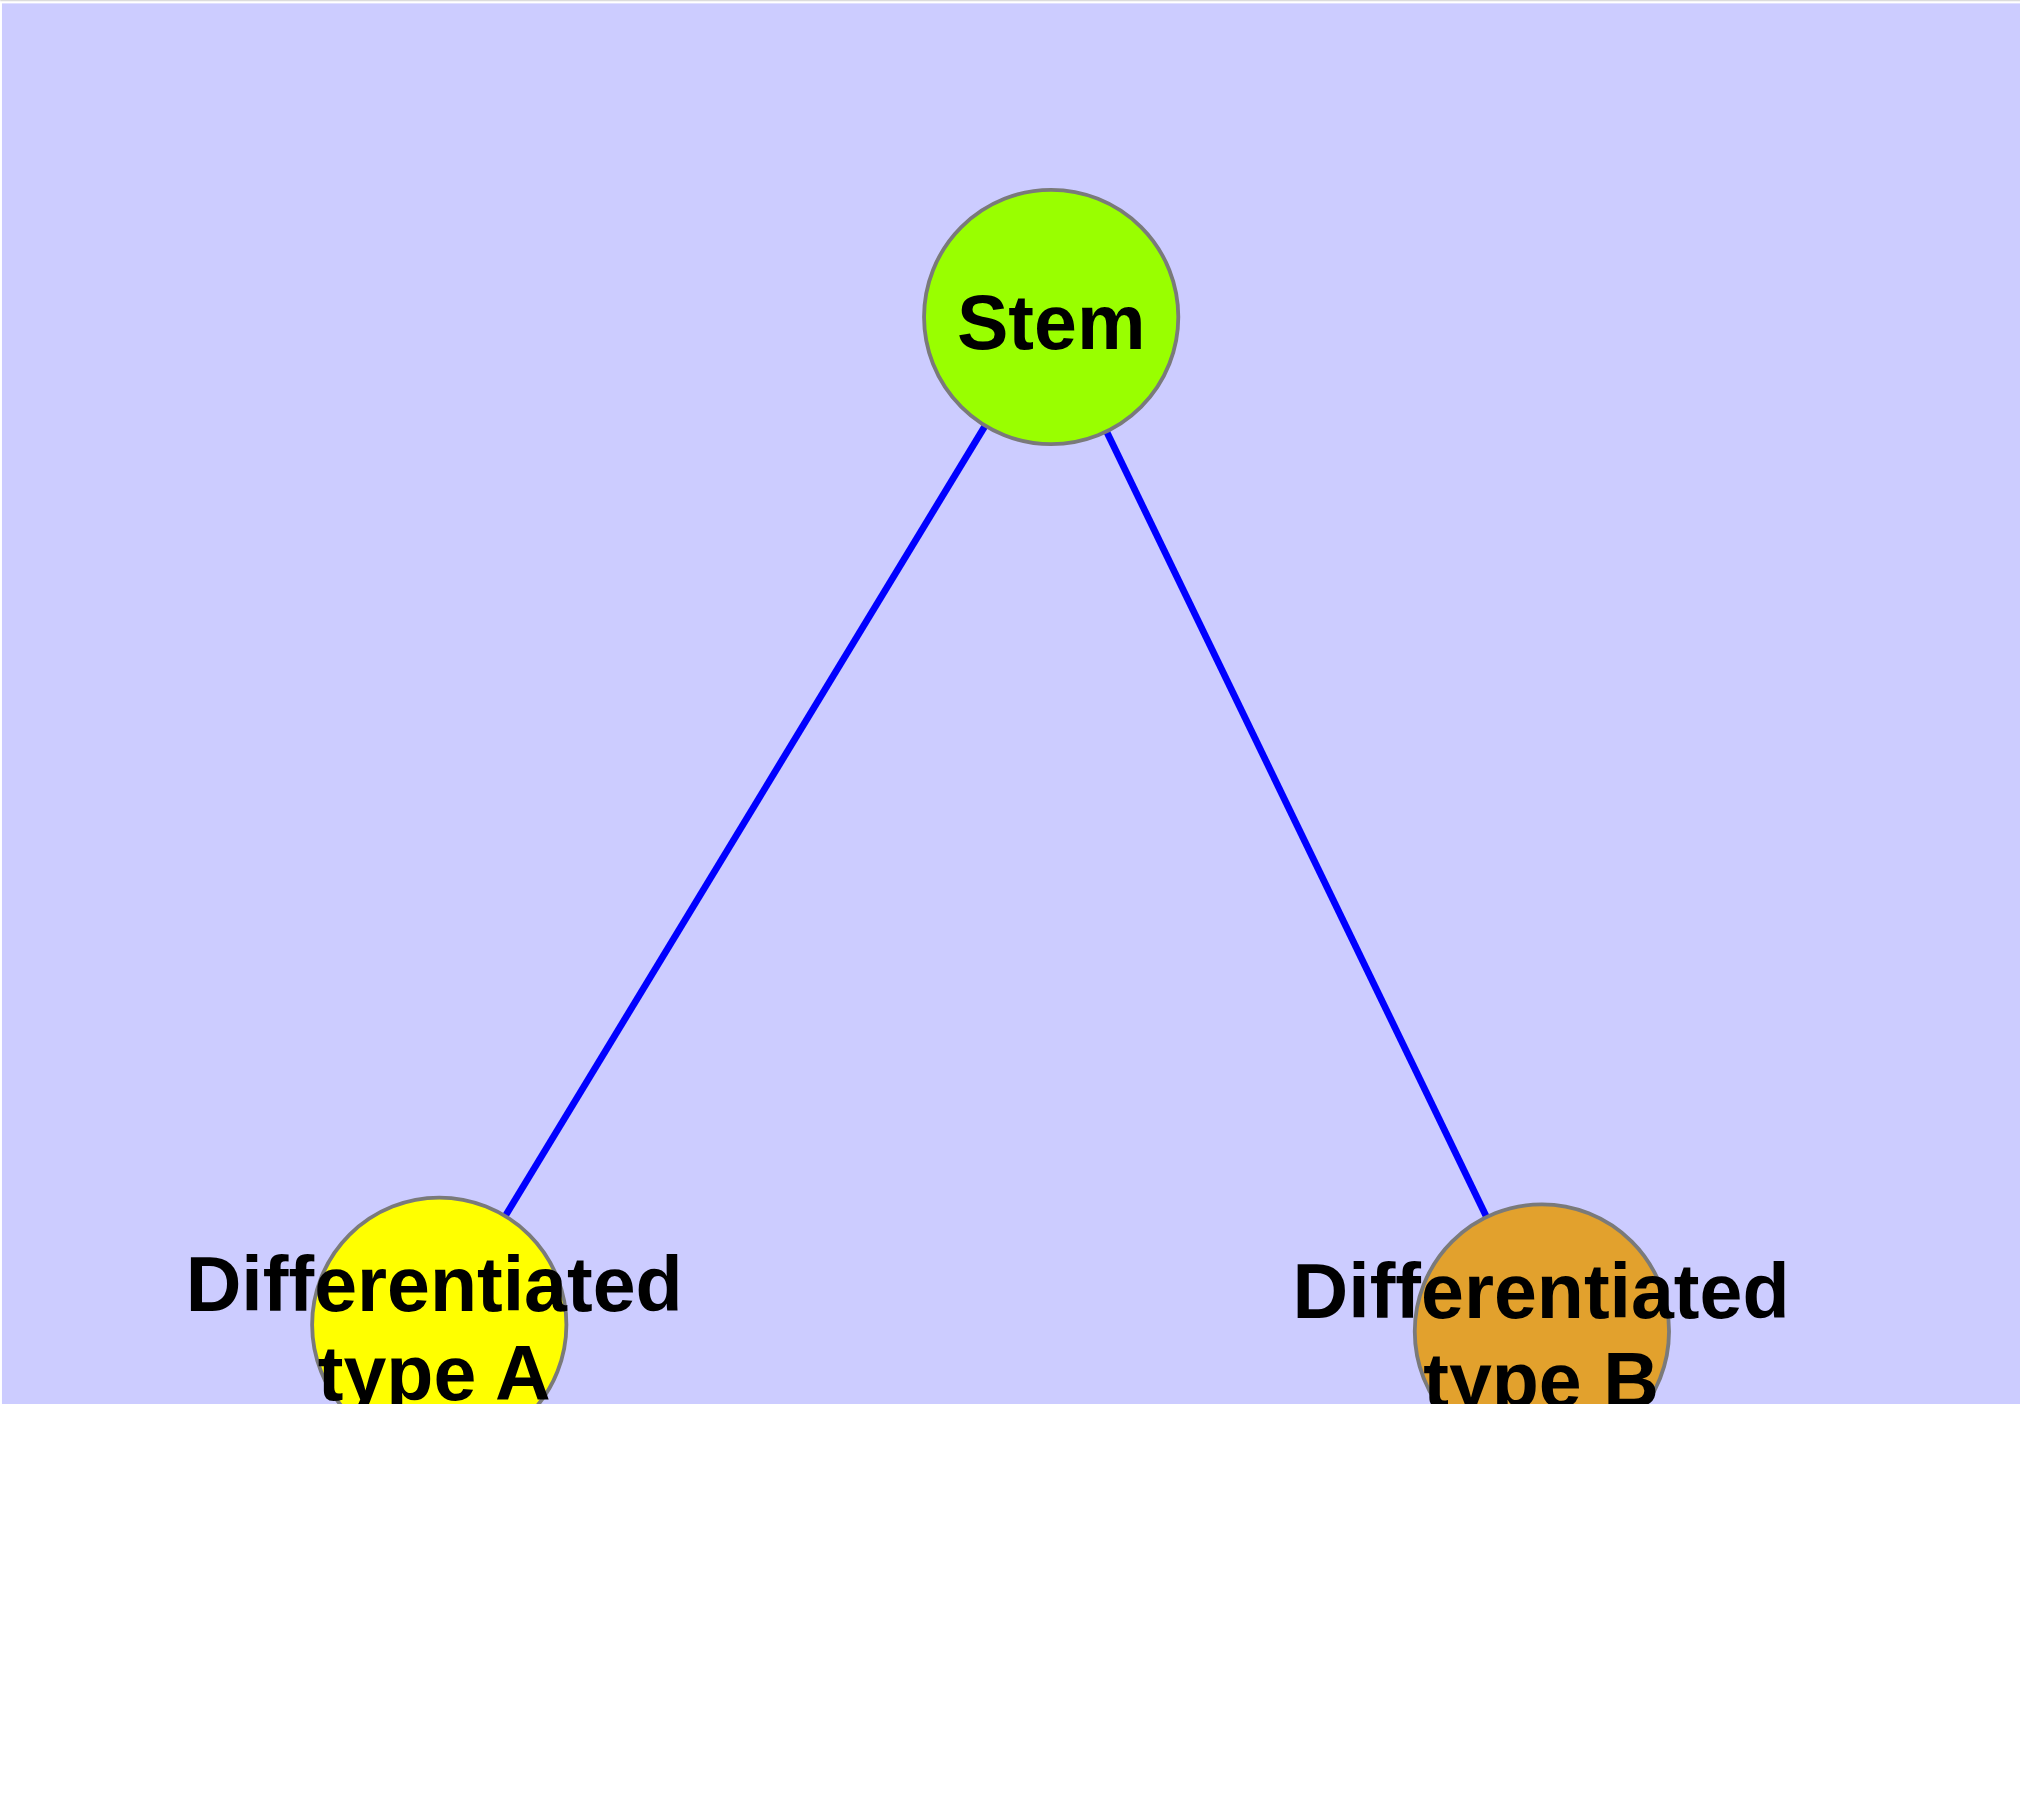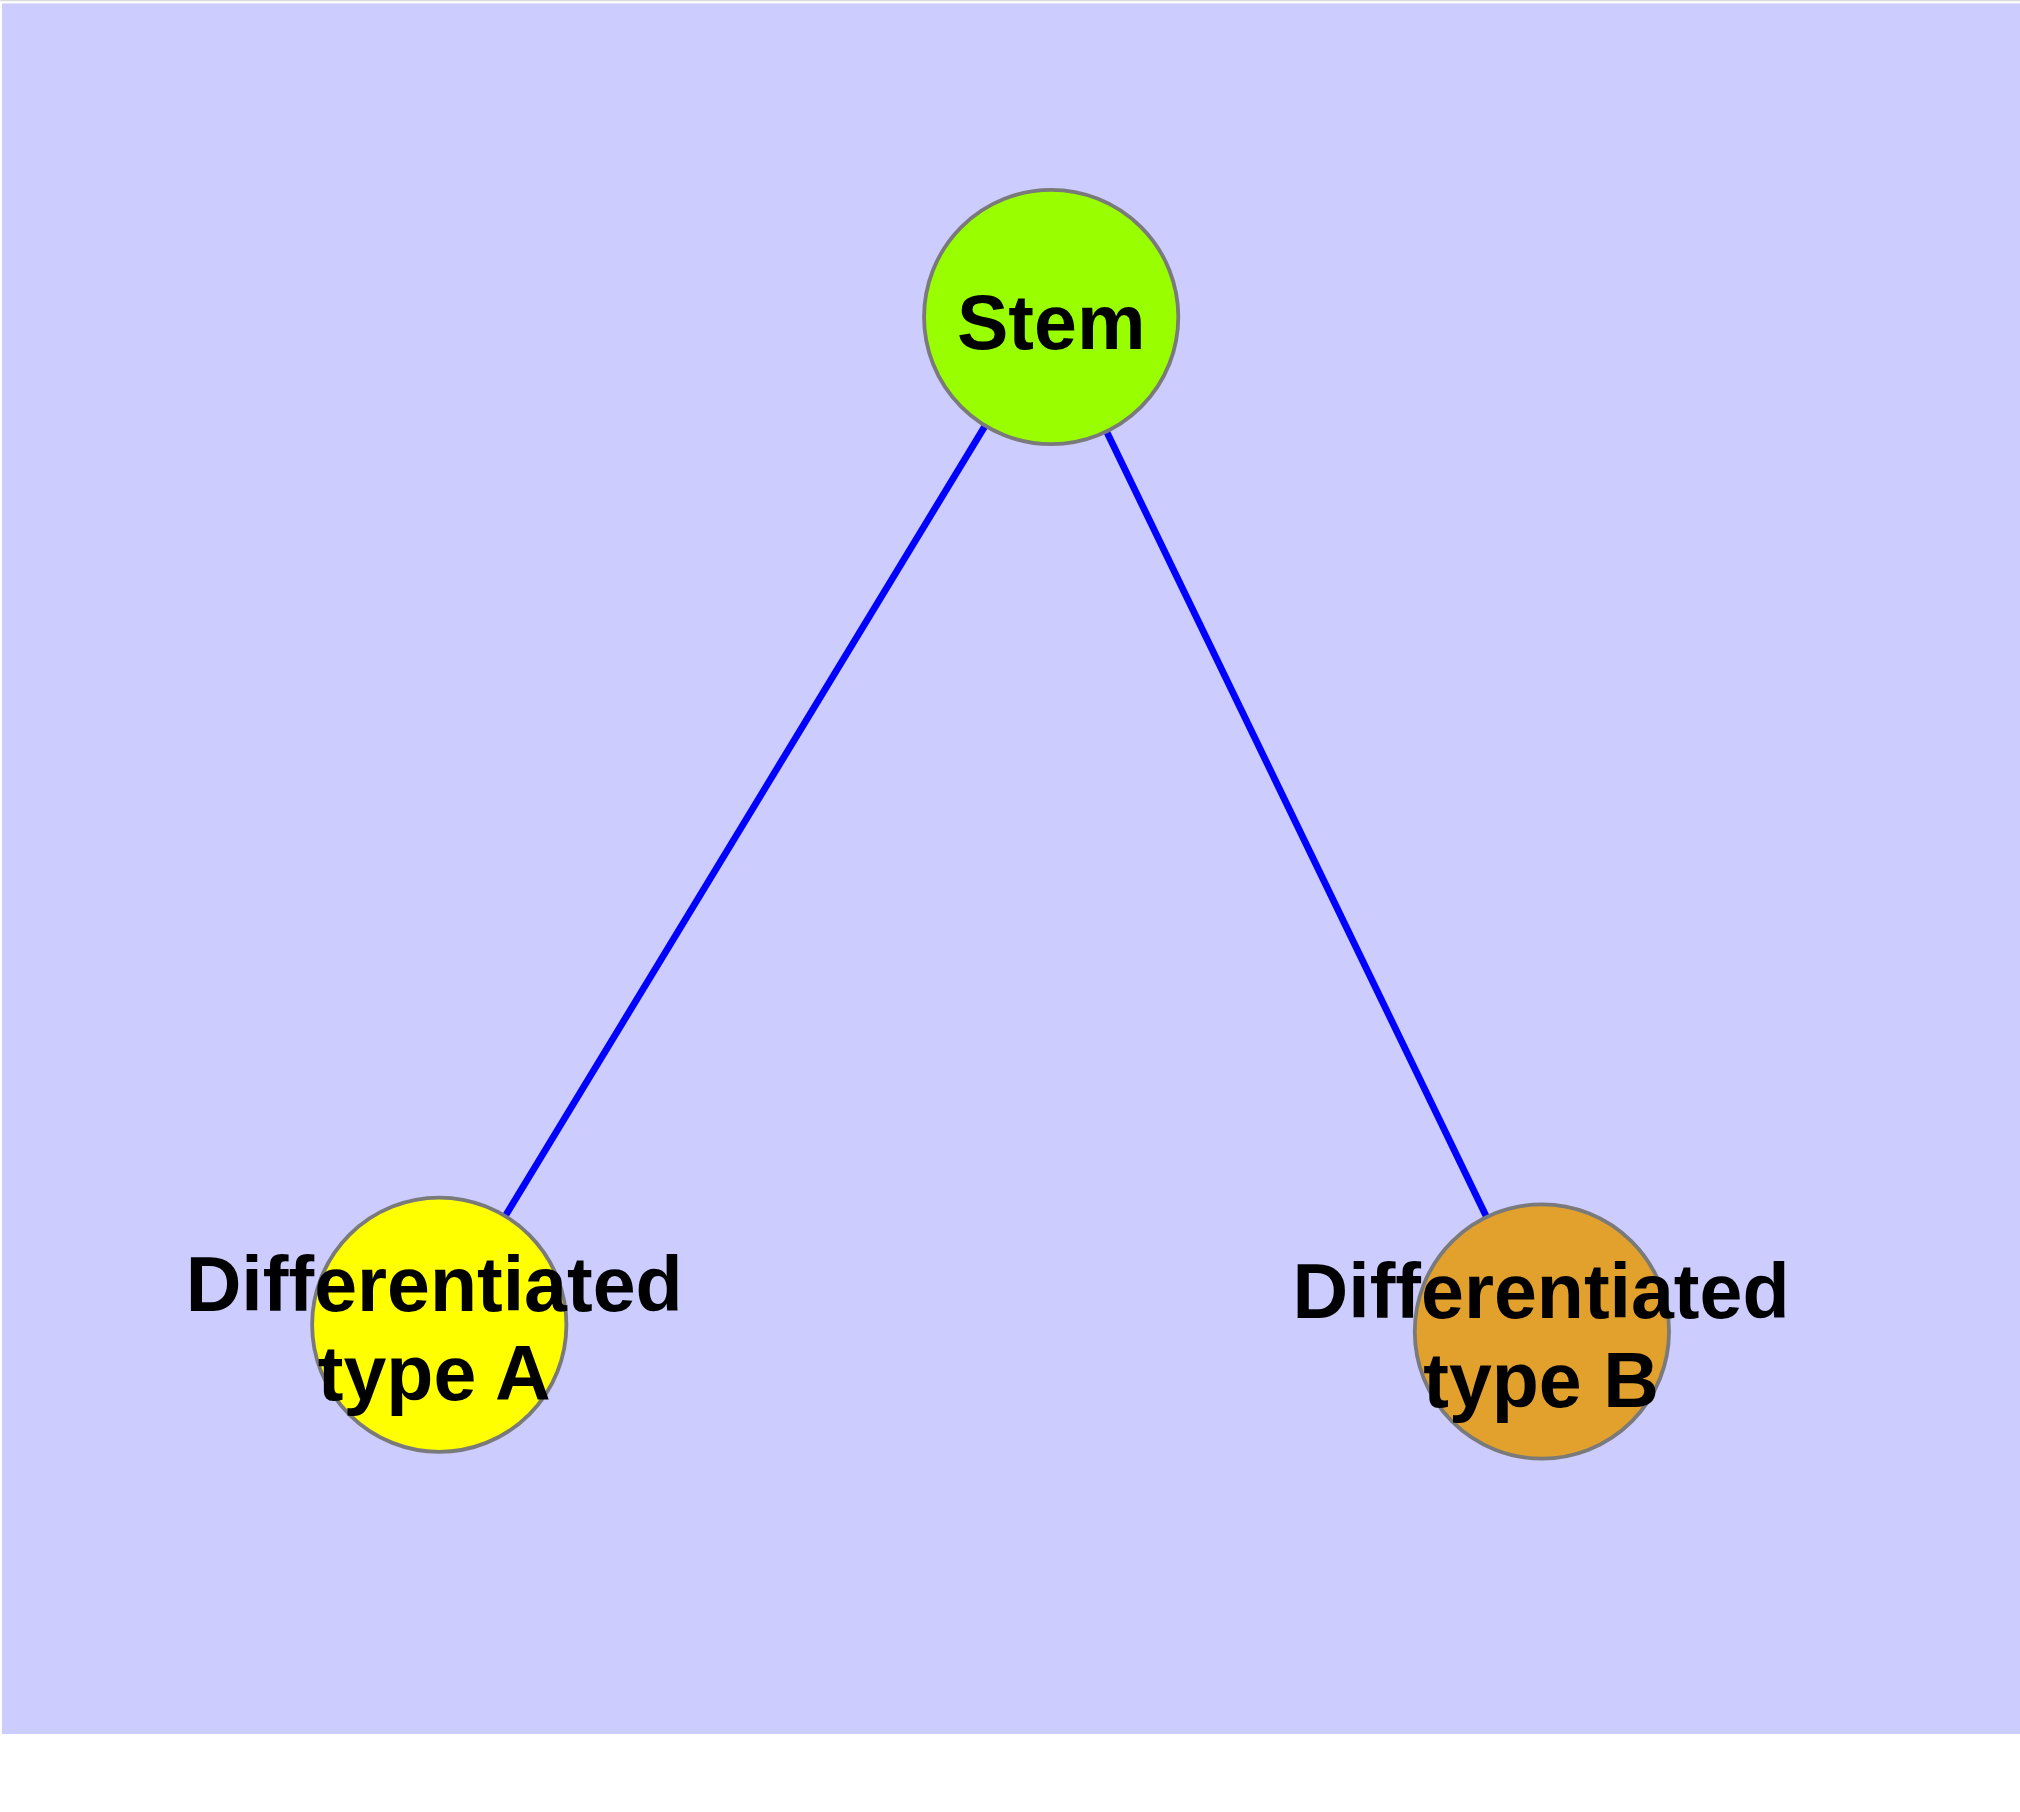--- a/index.html
+++ b/index.html
@@ -3,21 +3,21 @@
 <meta charset="utf-8">
 <style>
   html, body {
     margin: 0;
     padding: 0;
     background: #FFFFFF;
   }
   .stage {
     position: relative;
     width: 2021px;
-    height: 1734px;
+    height: 1404px;
     background: #FFFFFF;
     overflow: hidden;
   }
   svg { display: block; }
   .node-label {
     font-family: "Liberation Sans", sans-serif;
     font-weight: bold;
     font-size: 91px;
     text-anchor: middle;
   }

